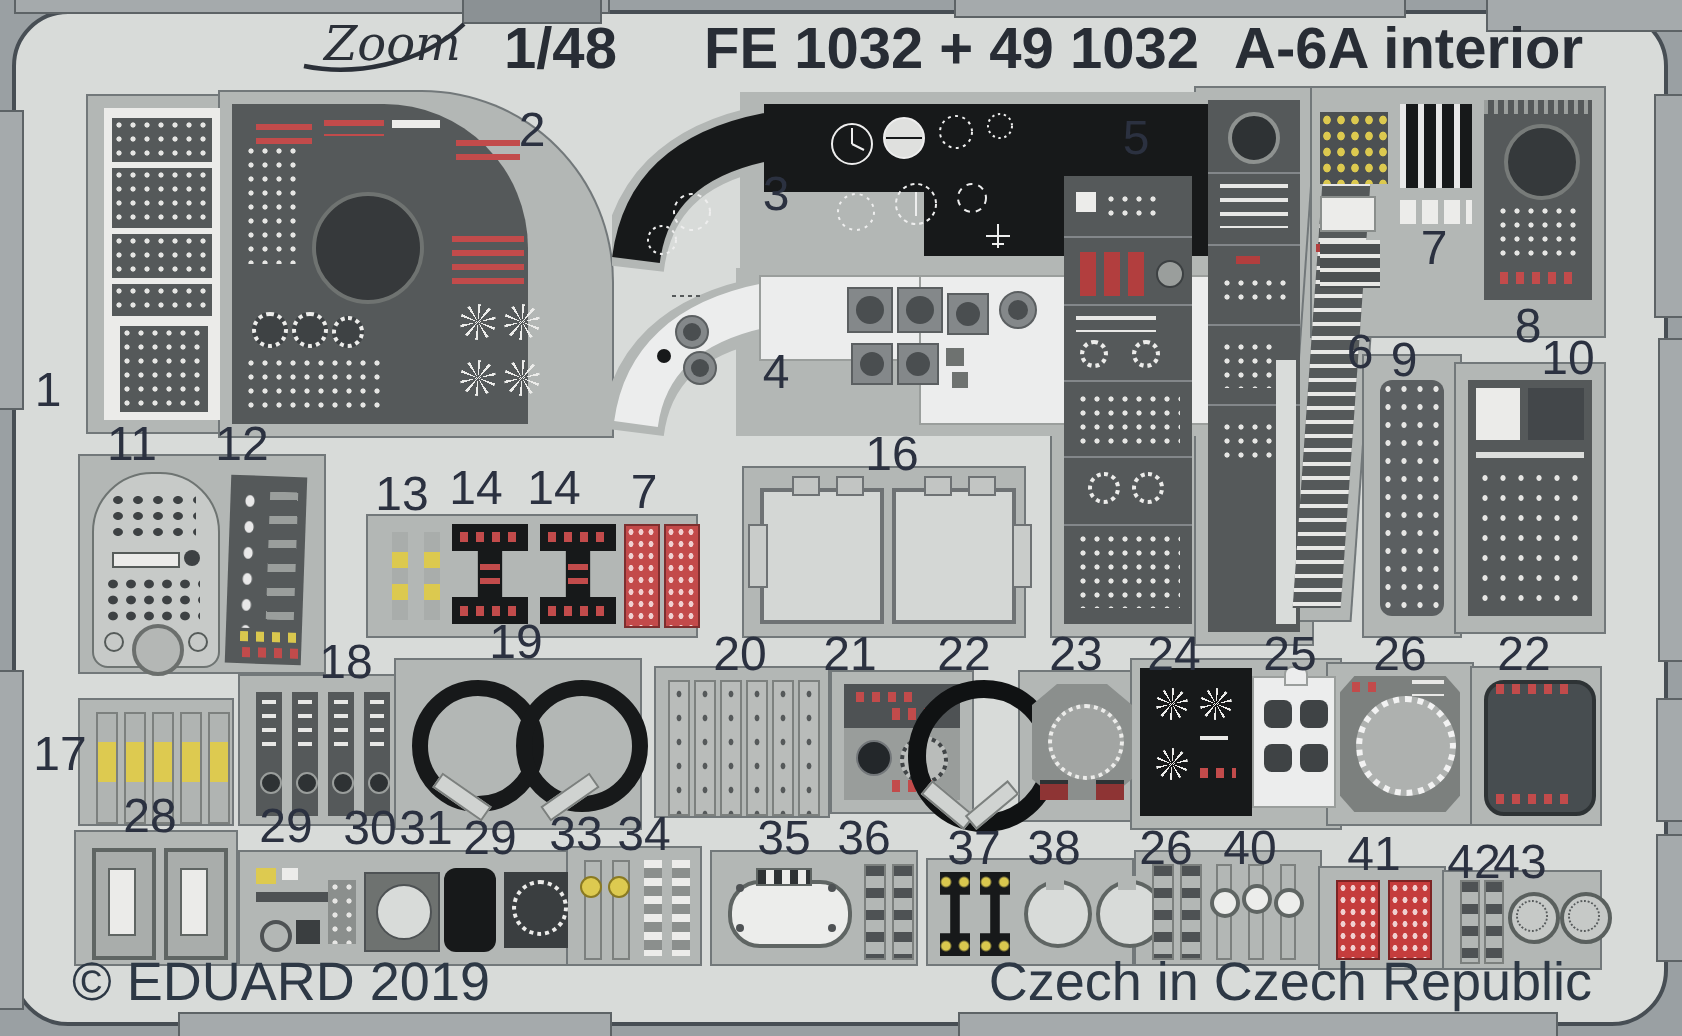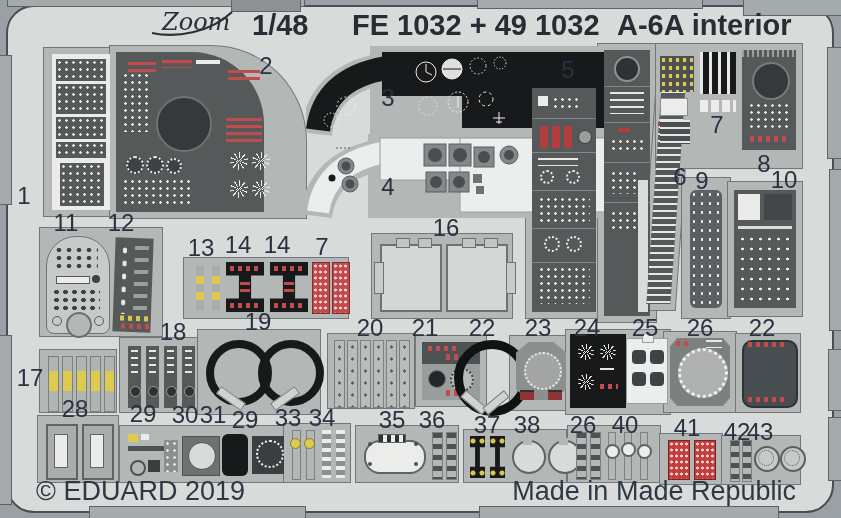--- a/index.html
+++ b/index.html
@@ -52,21 +52,21 @@
 
   <svg class="hdr" style="left:148px;top:4px" width="92" height="38" viewBox="0 0 92 38">
     <text x="14" y="26" font-family="DejaVu Serif" font-style="italic" font-size="24" fill="#2b3038">Zoom</text>
     <path d="M4 29 C 28 34 62 29 84 8" stroke="#2b3038" stroke-width="2.2" fill="none"></path>
   </svg>
   <div class="hdr" style="left:252px;top:9px;font-weight:bold;font-size:29px">1/48</div>
   <div class="hdr" style="left:352px;top:9px;font-weight:bold;font-size:29px">FE 1032 + 49 1032</div>
   <div class="hdr" style="left:617px;top:9px;font-weight:bold;font-size:29px">A-6A interior</div>
 
   <div class="ftr" style="left:36px;top:476px">© EDUARD 2019</div>
-  <div class="ftr" style="right:45px;top:476px">Made in Made Republic</div>
+  <div class="ftr" style="right:45px;top:476px">Czech in Czech Republic</div>
 
   <div class="plate" style="left:44px;top:48px;width:72px;height:168px"></div>
   <div class="p" style="left:52px;top:54px;width:58px;height:156px;background:#ebebe9"></div>
   <div class="p dark dotsW" style="left:56px;top:59px;width:50px;height:22px"></div>
   <div class="p dark dotsW" style="left:56px;top:84px;width:50px;height:30px"></div>
   <div class="p dark dotsW" style="left:56px;top:117px;width:50px;height:22px"></div>
   <div class="p dark dotsW" style="left:56px;top:142px;width:50px;height:16px"></div>
   <div class="p dark dotsW" style="left:60px;top:163px;width:44px;height:43px"></div>
 
   <div class="plate" style="left:110px;top:46px;width:196px;height:172px;border-top-right-radius:95px"></div>

